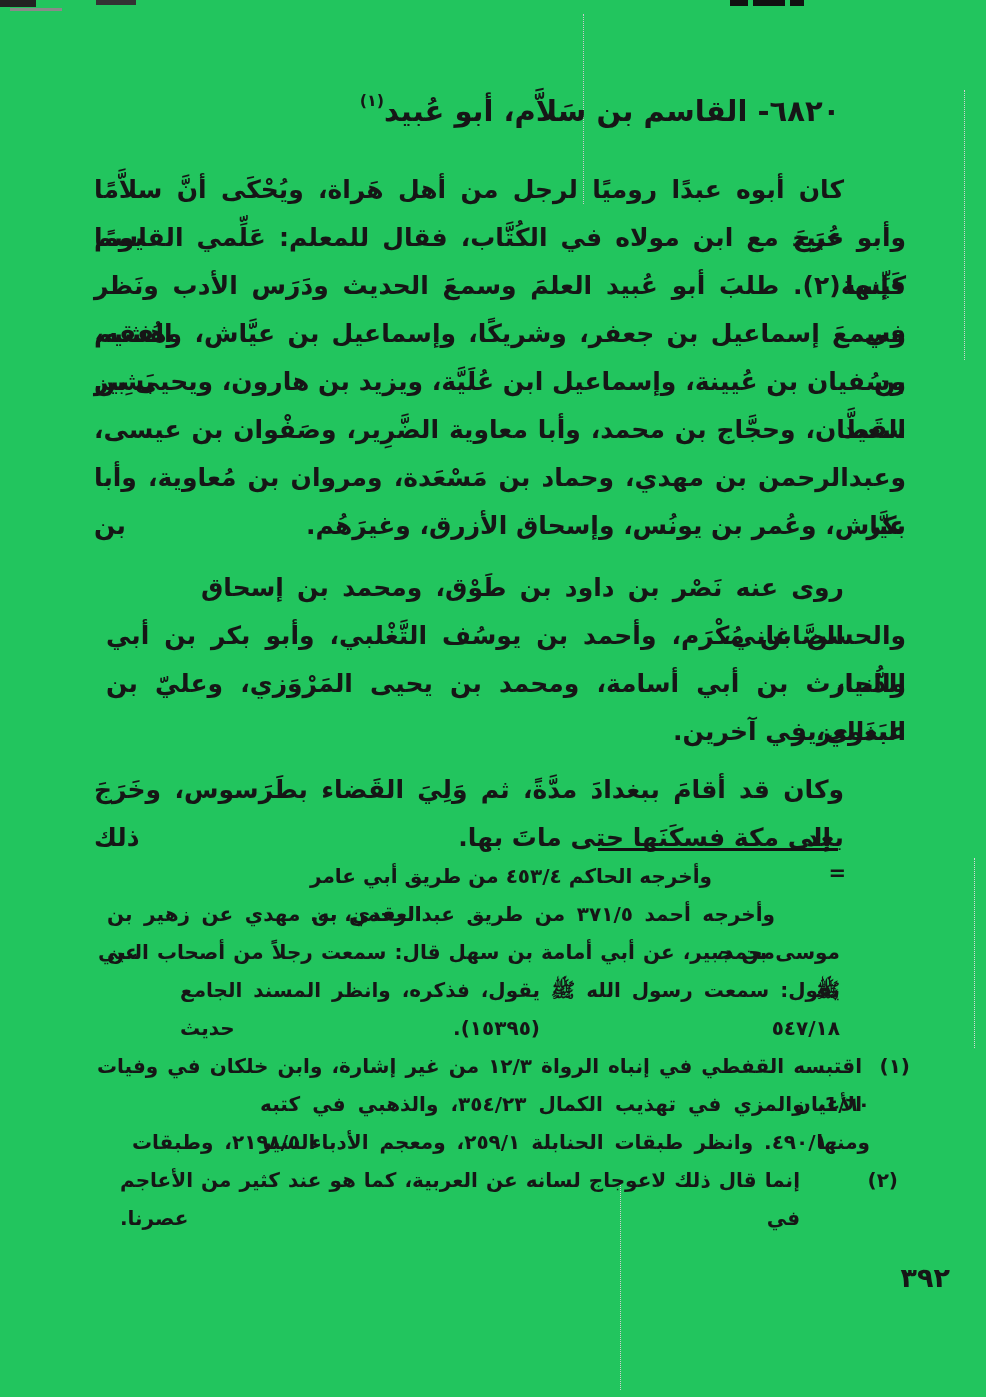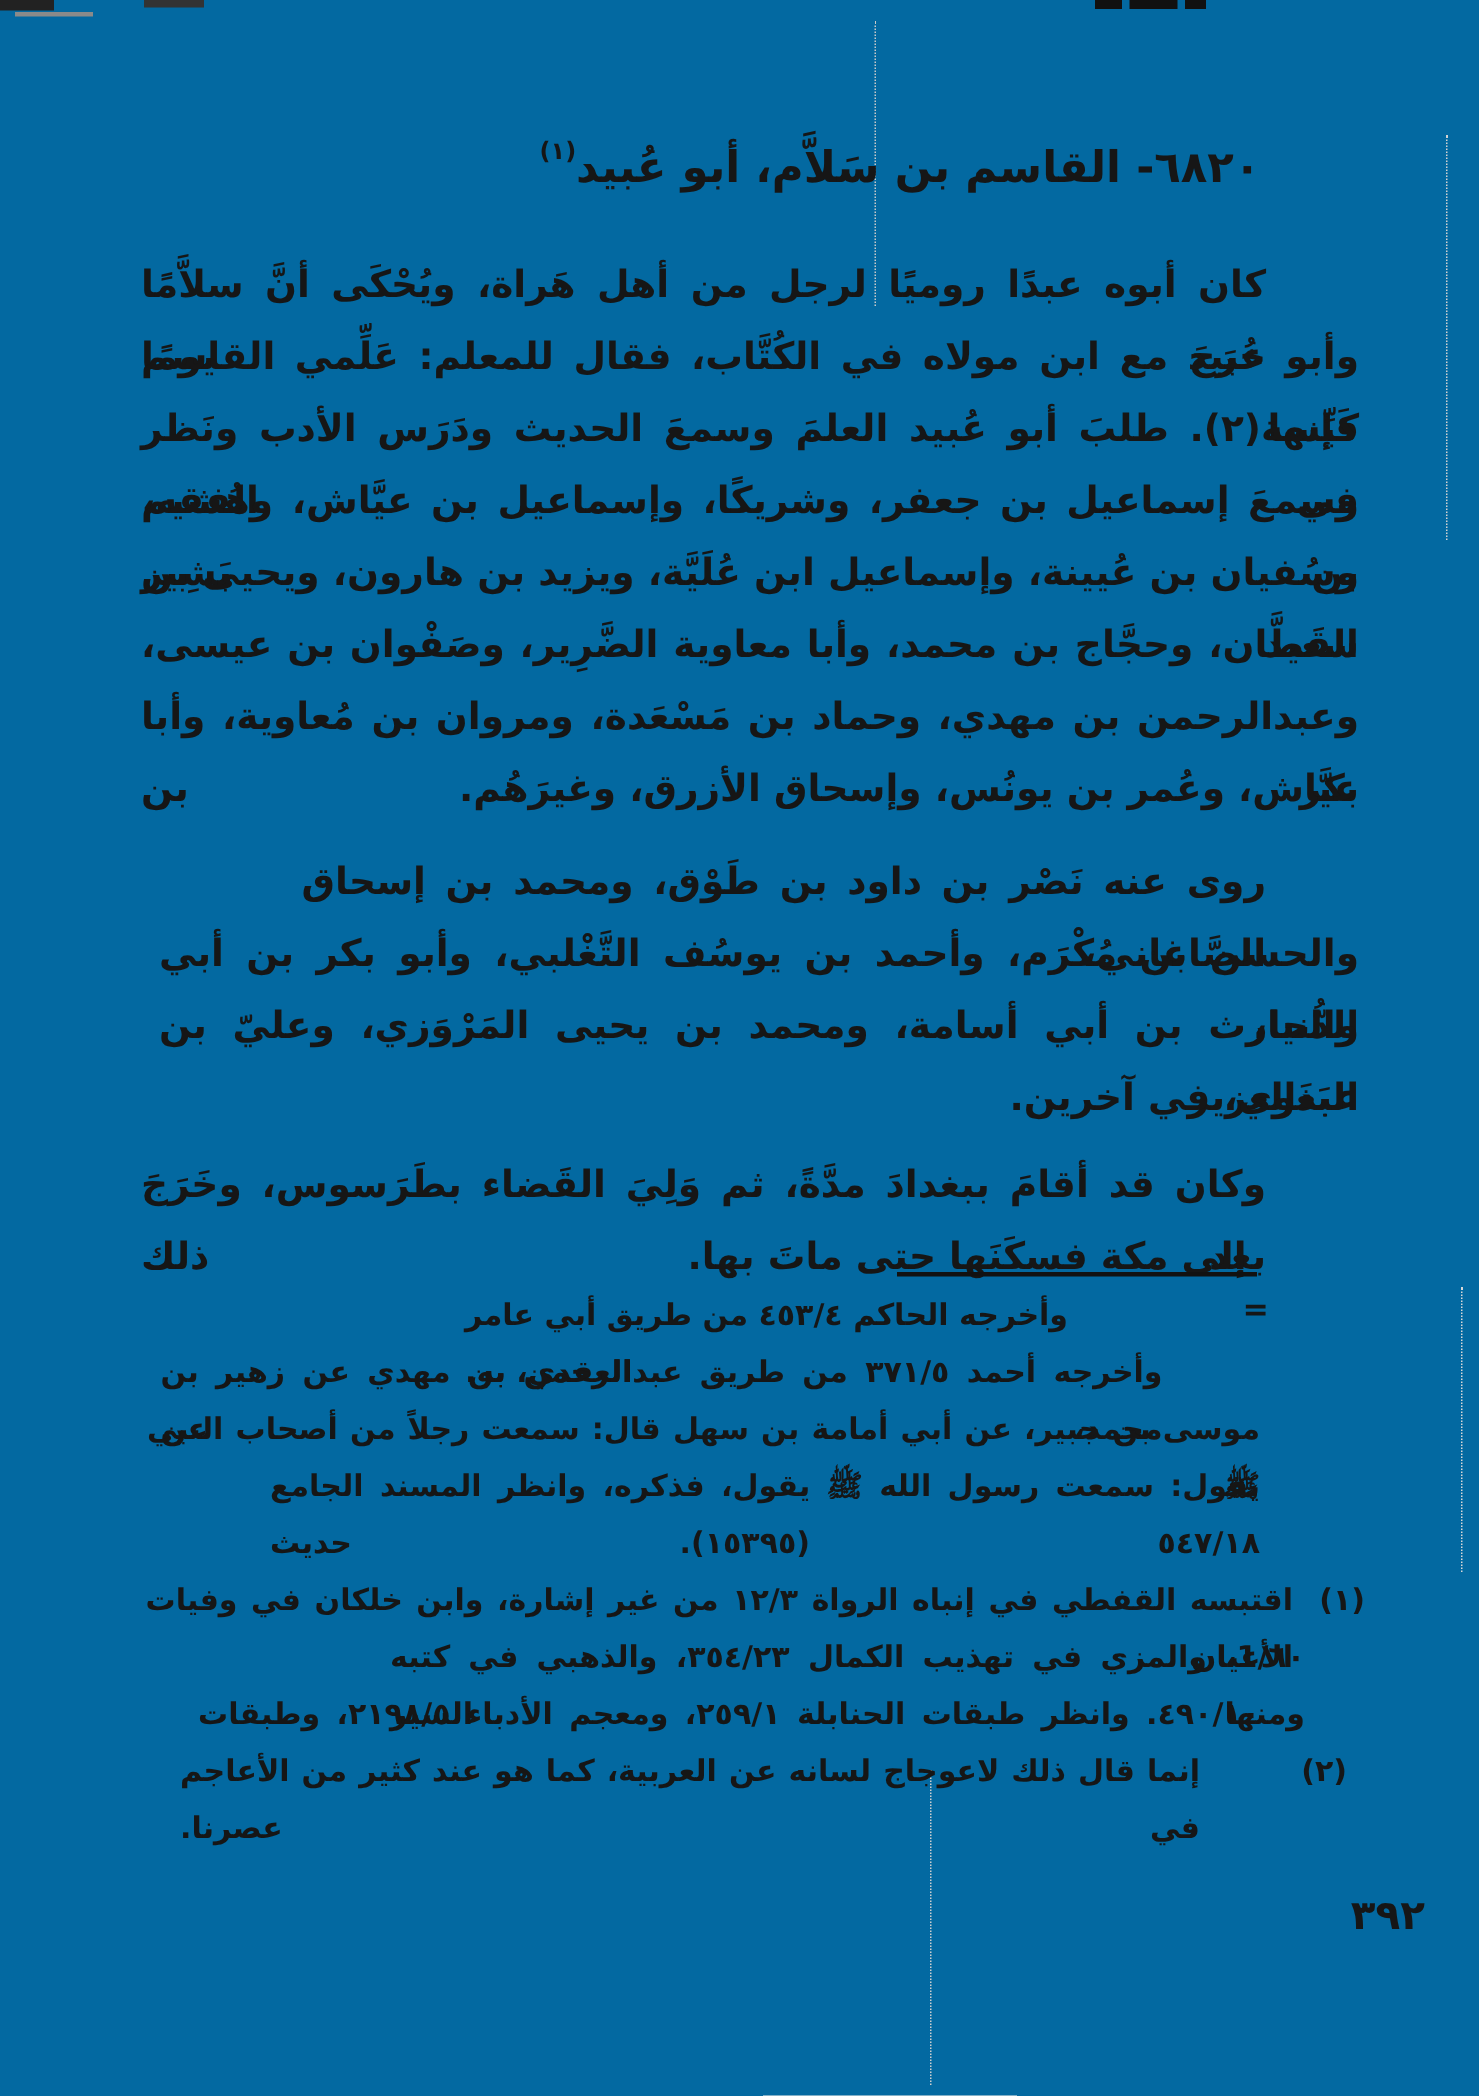--- a/index.html
+++ b/index.html
@@ -1,20 +1,20 @@
 <!DOCTYPE html>
 <html lang="ar" dir="rtl"><head>
 <meta charset="utf-8">
 <style>
   html,body { margin:0; padding:0; background:#e8e8e8; }
   .page {
     position:relative;
     width:986px; height:1397px;
     margin:0 auto;
-    background:#0369a1;
+    background:#22c55e;
     font-family:"DejaVu Sans", sans-serif;
     color:#161616;
     direction:rtl;
     overflow:hidden;
   }
 
   
   .heading {
     position:absolute; top:94px; left:320px; width:560px;
     text-align:center; font-size:29px; font-weight:bold;

